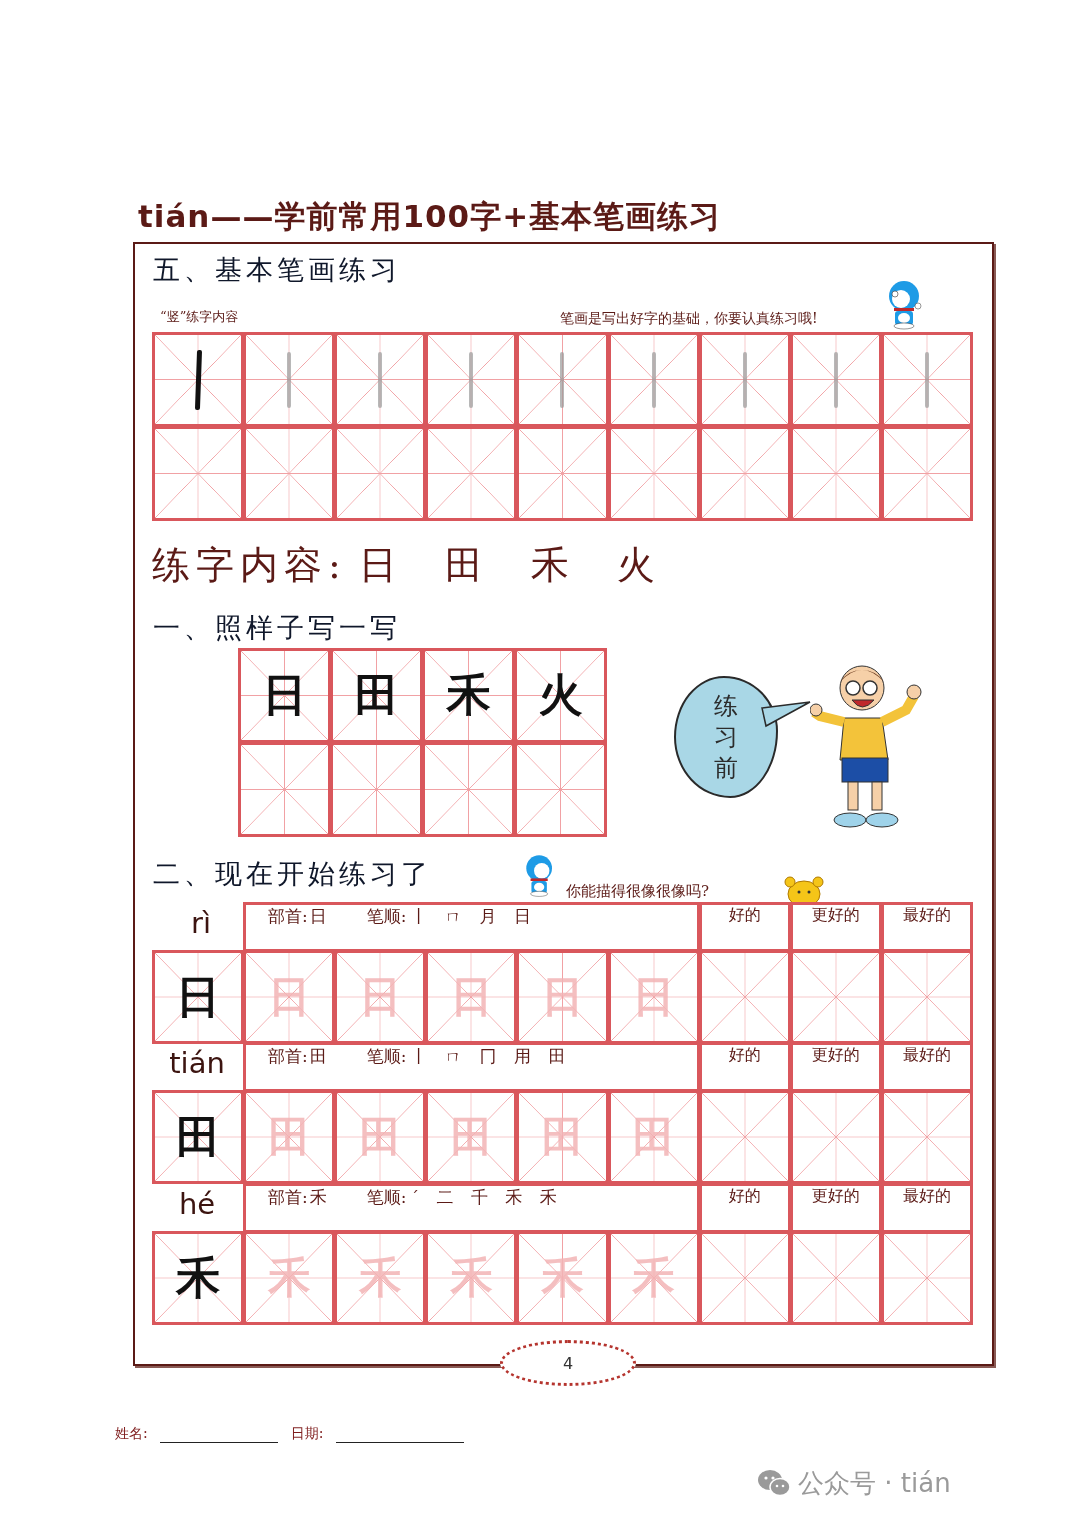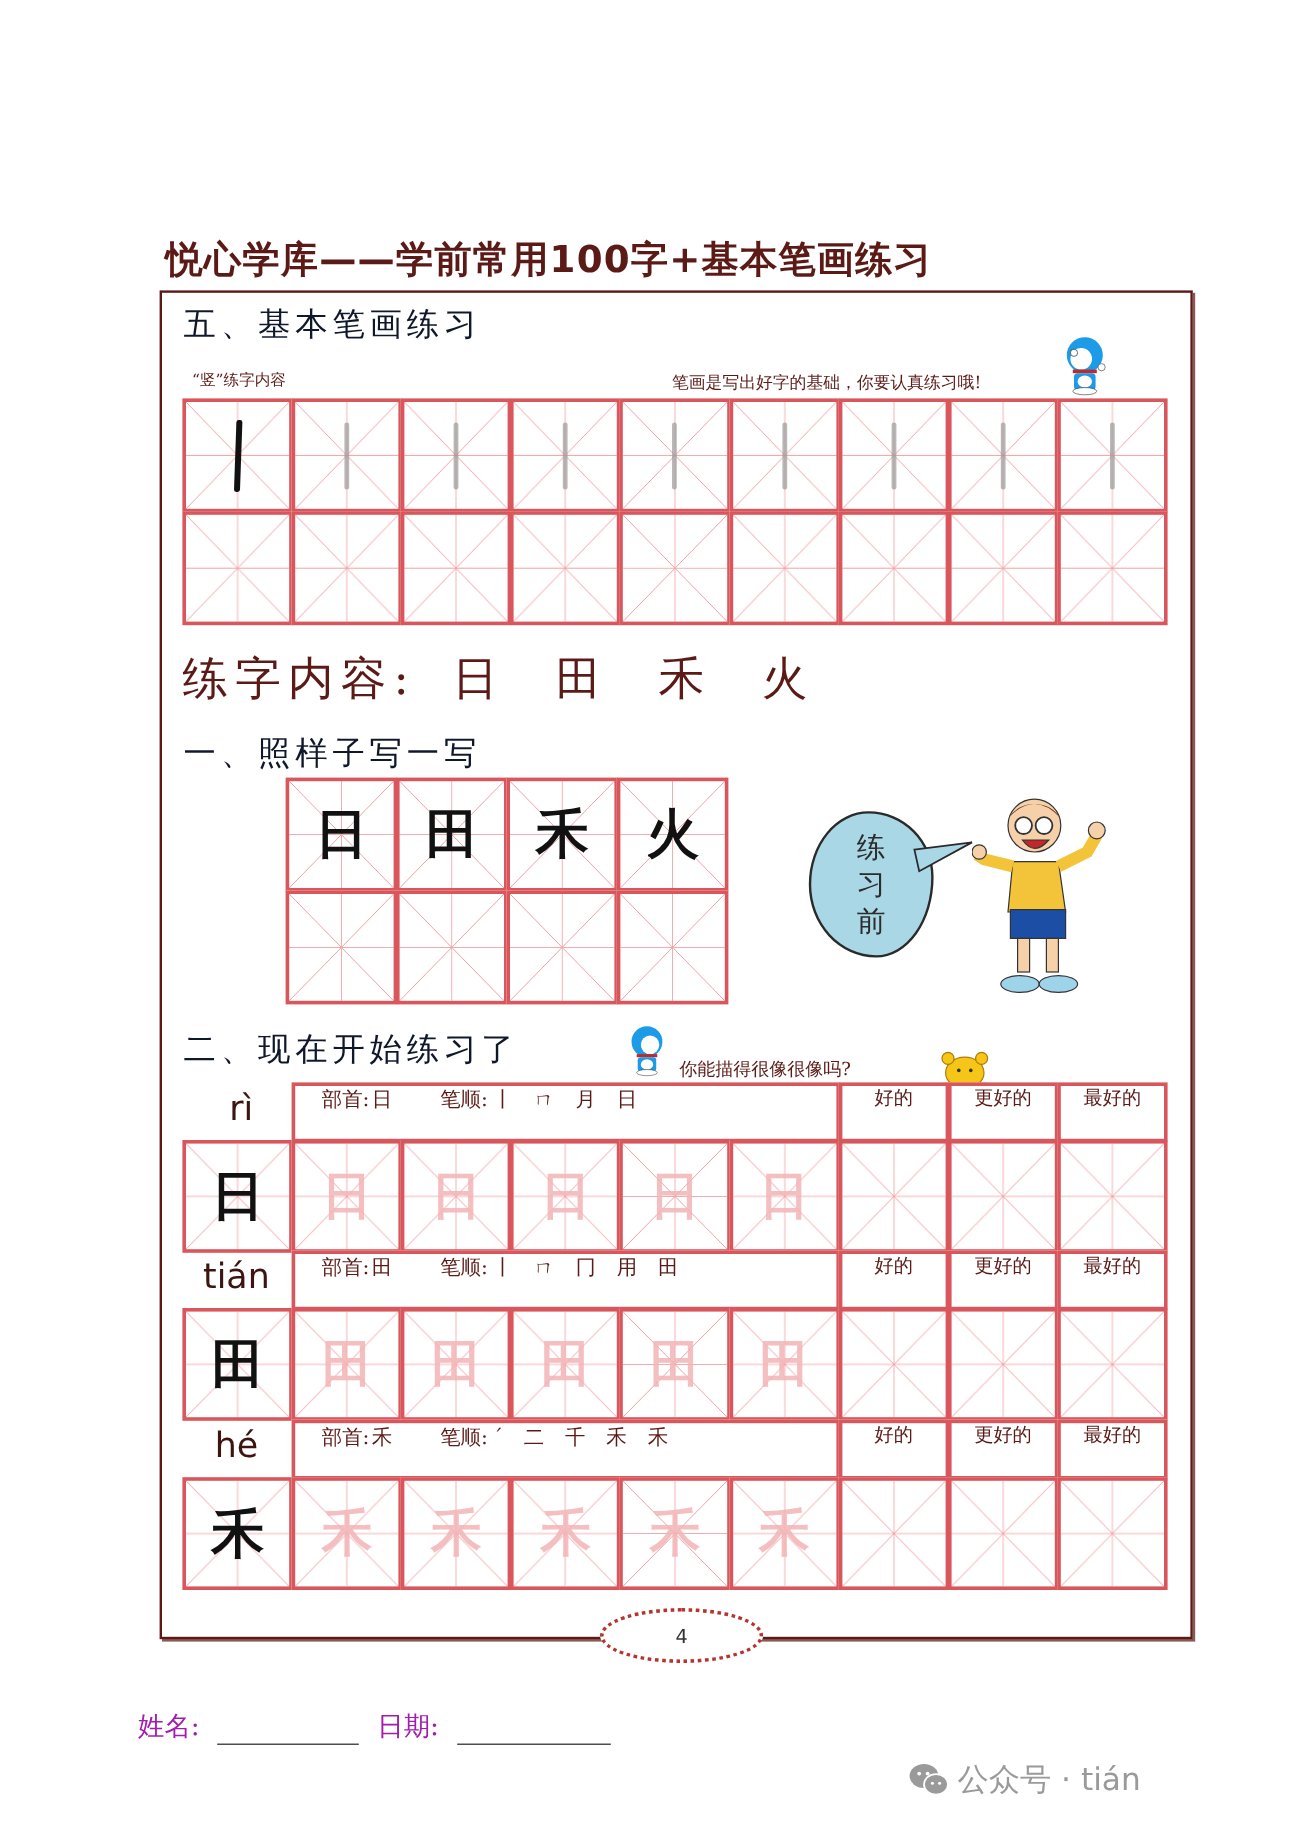--- a/index.html
+++ b/index.html
@@ -36,33 +36,33 @@
     border-radius:48% 52% 46% 54% / 50% 45% 55% 50%;
     display:flex; flex-direction:column; align-items:center; justify-content:center;
     font-size:24px; color:#2c2c2c; line-height:31px;
   }
   .hdr-box {
     position:absolute; box-sizing:border-box; border:3px solid #d9575c; background:#fff;
     display:flex; font-size:17px; color:#5b1a16; white-space:nowrap;
   }
   .pinyin { position:absolute; font-family:"DejaVu Sans", sans-serif; font-size:29px; color:#3c1410; text-align:center; width:90px; }
   .rating { justify-content:center; font-size:16px; }
-  .footer-name { left:115px; top:1424px; font-size:22px; color:#a21caf; white-space:nowrap;text-align:center; }
+  .footer-name { left:115px; top:1424px; font-size:14px; color:#7f1d1d; white-space:nowrap;text-align:center; }
   .blank { display:inline-block; border-bottom:1px solid #222; vertical-align:bottom; height:18px; }
   .watermark { left:756px; top:1466px; font-family:"DejaVu Sans", sans-serif; font-size:26px; color:#9a9a9a; white-space:nowrap; }
   .page-orn {
     left:500px; top:1340px; width:130px; height:40px; border-radius:50%;
     border:3px dotted #b5342e; display:flex; align-items:center; justify-content:center;
     background:#fff; font-family:"DejaVu Sans", sans-serif; font-size:16px; color:#333;
   }
 </style>
 </head>
 <body>
 
-<div class="abs main-title">悦心学库——学前常用100字+基本笔画练习</div>
+<div class="abs main-title">tián——学前常用100字+基本笔画练习</div>
 
 <div class="abs frame"></div>
 
 <div class="abs sec-title" style="left:153px;top:252px;">五、基本笔画练习</div>
 <div class="abs small-note" style="left:160px;top:308px;">“竖”练字内容</div>
 <div class="abs small-note" style="left:560px;top:310px;font-size:14px;">笔画是写出好字的基础，你要认真练习哦!</div>
 
 <svg class="abs" style="left:884px;top:278px;" width="42" height="52" viewBox="0 0 42 52">
   <ellipse cx="20" cy="18" rx="15" ry="15" fill="#1e9be6"></ellipse>
   <ellipse cx="17" cy="21" rx="9" ry="9" fill="#fff"></ellipse>
@@ -107,21 +107,21 @@
     <div class="cell" style="left: 182.222px; top: 94px; width: 92.1111px; height: 95px;"></div>
     <div class="cell" style="left: 273.333px; top: 94px; width: 92.1111px; height: 95px;"></div>
     <div class="cell" style="left: 364.444px; top: 94px; width: 92.1111px; height: 95px;"></div>
     <div class="cell" style="left: 455.556px; top: 94px; width: 92.1111px; height: 95px;"></div>
     <div class="cell" style="left: 546.667px; top: 94px; width: 92.1111px; height: 95px;"></div>
     <div class="cell" style="left: 637.778px; top: 94px; width: 92.1111px; height: 95px;"></div>
     <div class="cell" style="left: 728.889px; top: 94px; width: 92.1111px; height: 95px;"></div>
   </div>
 
 <div class="abs content-line">
-  <span style="margin-right:30px;">练字内容:</span><span>日</span><span>田</span><span>禾</span><span>火</span>
+  <span style="margin-right:12px;">练字内容:</span><span>日</span><span>田</span><span>禾</span><span>火</span>
 </div>
 
 <div class="abs sec-title" style="left:153px;top:610px;">一、照样子写一写</div>
 <div id="copy-grid" class="abs" style="left:238px;top:648px;width:368px;height:188px;">
     <div class="cell" style="left: 0px; top: 0px; width: 93px; height: 95px;">
       <span class="glyph-dark">日</span>
     </div>
     <div class="cell" style="left: 92px; top: 0px; width: 93px; height: 95px;">
       <span class="glyph-dark">田</span>
     </div>

